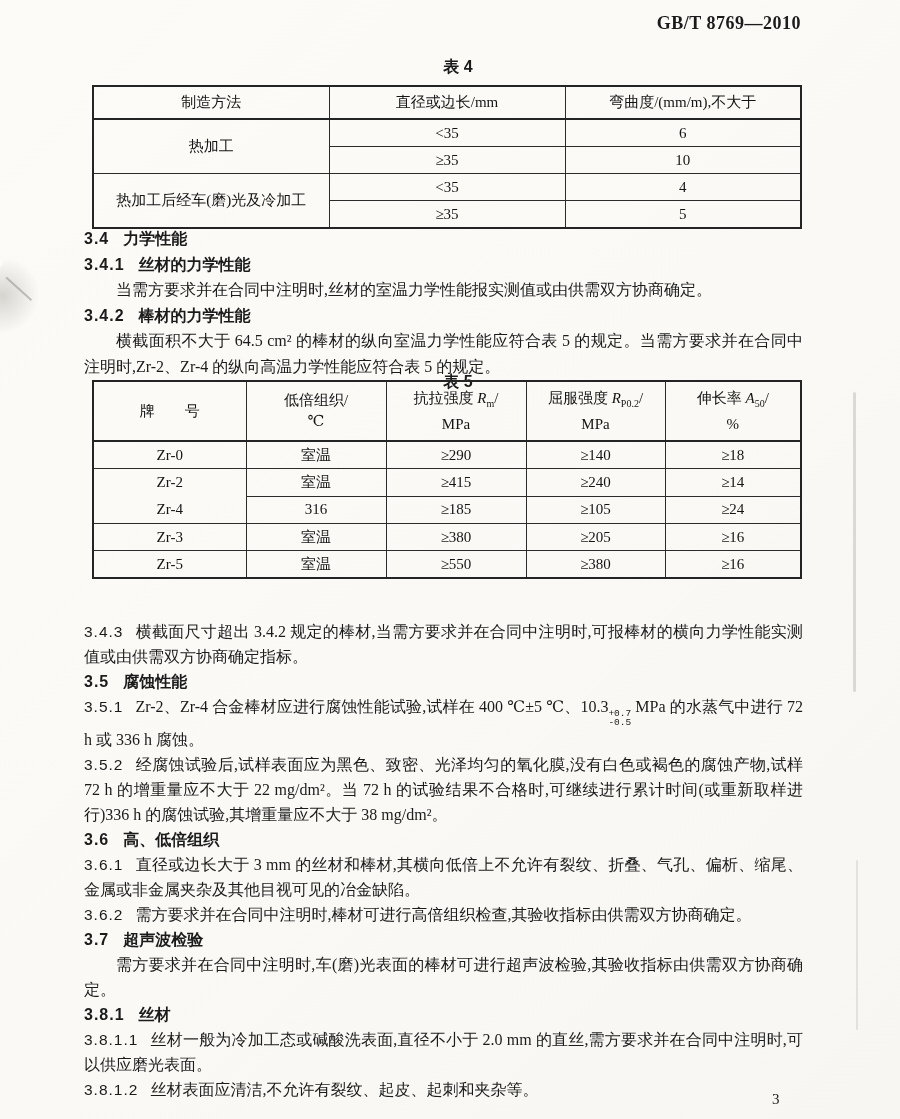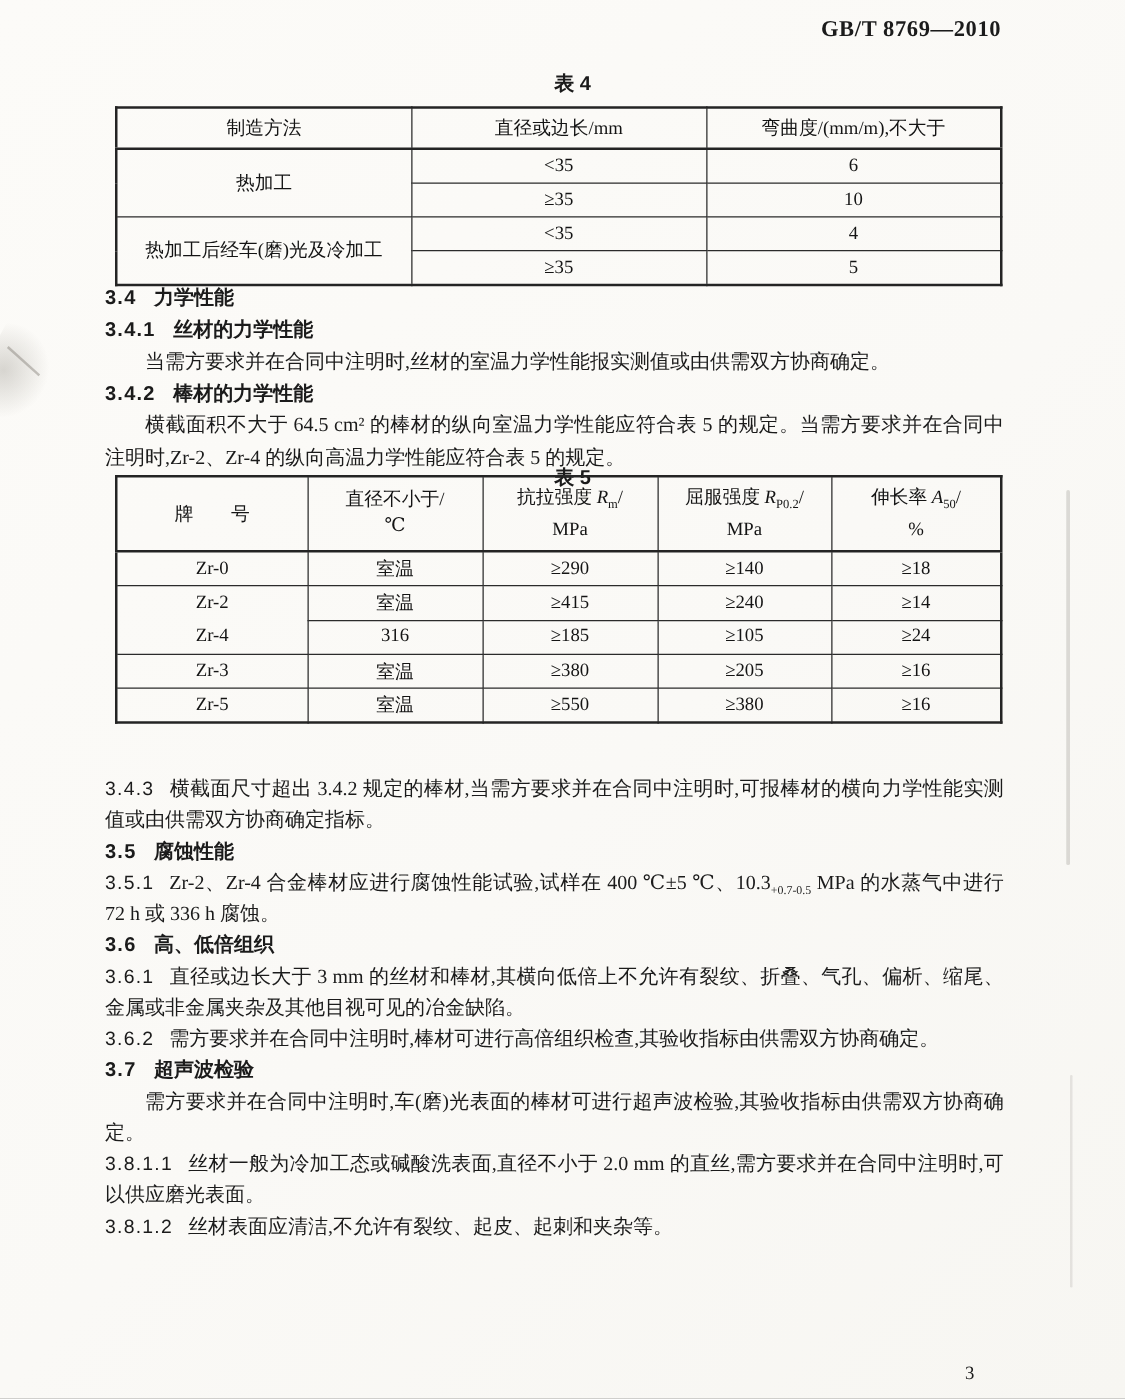--- a/index.html
+++ b/index.html
@@ -46,23 +46,23 @@
     font-size:16px; text-align:justify;
   }
   #block1 { top:226px; line-height:25.5px; }
   #block2 { top:599px; line-height:25px;margin-top:20px; }
   .flow p { margin:0; }
   .heading { font-family:"Liberation Sans","DejaVu Sans",sans-serif; font-weight:bold; }
   .heading .num { font-weight:bold; margin-right:14px; letter-spacing:1px; }
   .clause .num { margin-right:12px; letter-spacing:1px; font-family:"Liberation Sans",sans-serif; font-size:15.5px; }
   .indent { text-indent:2em; }
   .tol {
-    display:inline-flex; vertical-align:-4px;
+    display:inline-flex; flex-direction:column; vertical-align:-4px;
     line-height:9px; font-size:9.5px; letter-spacing:0; text-align:right;
-    font-family:Liberation Serif, serif;
+    font-family:Liberation Mono, monospace;
   }
   .page-number {
     position:absolute; top:1091px; left:772px; font-size:15px;
   }
   
   .smudge-left {
     position:absolute; left:-14px; top:262px; width:52px; height:78px;
     background:radial-gradient(ellipse at 30% 50%, rgba(120,115,105,.28), rgba(120,115,105,0) 70%);
     transform:rotate(28deg); pointer-events:none;
   }
@@ -139,21 +139,21 @@
         <col style="width:140px">
         <col style="width:140px">
         <col style="width:139px">
         <col style="width:136px">
       </colgroup>
     <thead>
       <tr>
         <th>牌　　号</th>
         <th>
           <div class="hdr-2line">
-            <div>直径不小于/</div>
+            <div>低倍组织/</div>
             <div>℃</div>
           </div>
         </th>
         <th>
           <div class="hdr-2line">
             <div><span>抗拉强度 </span><span class="sym">R</span><sub>m</sub><span>/</span></div>
             <div>MPa</div>
           </div>
         </th>
         <th>
@@ -211,25 +211,27 @@
     </tbody>
   </table>
 
   <div class="flow" id="block2">
     <p class="clause"><span class="num">3.4.3</span><span>横截面尺寸超出 3.4.2 规定的棒材,当需方要求并在合同中注明时,可报棒材的横向力学性能实测值或由供需双方协商确定指标。</span></p>
     <p class="heading"><span class="num">3.5</span><span>腐蚀性能</span></p>
     <p class="clause"><span class="num">3.5.1</span><span>Zr-2、Zr-4 合金棒材应进行腐蚀性能试验,试样在 400 ℃±5 ℃、10.3</span><span class="tol">
           <span>+0.7</span>
           <span>-0.5</span>
         </span><span> MPa 的水蒸气中进行 72 h 或 336 h 腐蚀。</span></p>
+    <p class="clause"><span class="num">3.5.2</span><span>经腐蚀试验后,试样表面应为黑色、致密、光泽均匀的氧化膜,没有白色或褐色的腐蚀产物,试样 72 h 的增重量应不大于 22 mg/dm²。当 72 h 的试验结果不合格时,可继续进行累计时间(或重新取样进行)336 h 的腐蚀试验,其增重量应不大于 38 mg/dm²。</span></p>
     <p class="heading"><span class="num">3.6</span><span>高、低倍组织</span></p>
     <p class="clause"><span class="num">3.6.1</span><span>直径或边长大于 3 mm 的丝材和棒材,其横向低倍上不允许有裂纹、折叠、气孔、偏析、缩尾、金属或非金属夹杂及其他目视可见的冶金缺陷。</span></p>
     <p class="clause"><span class="num">3.6.2</span><span>需方要求并在合同中注明时,棒材可进行高倍组织检查,其验收指标由供需双方协商确定。</span></p>
     <p class="heading"><span class="num">3.7</span><span>超声波检验</span></p>
     <p class="indent">需方要求并在合同中注明时,车(磨)光表面的棒材可进行超声波检验,其验收指标由供需双方协商确定。</p>
+    <p class="heading"><span class="num">3.8.1</span><span>丝材</span></p>
     <p class="clause"><span class="num">3.8.1.1</span><span>丝材一般为冷加工态或碱酸洗表面,直径不小于 2.0 mm 的直丝,需方要求并在合同中注明时,可以供应磨光表面。</span></p>
     <p class="clause"><span class="num">3.8.1.2</span><span>丝材表面应清洁,不允许有裂纹、起皮、起刺和夹杂等。</span></p>
   </div>
 
   <div class="page-number">3</div>
 
   <div class="smudge-left"></div>
   <div class="scratch-left"></div>
   <div class="streak-right-1"></div>
   <div class="streak-right-2"></div>

